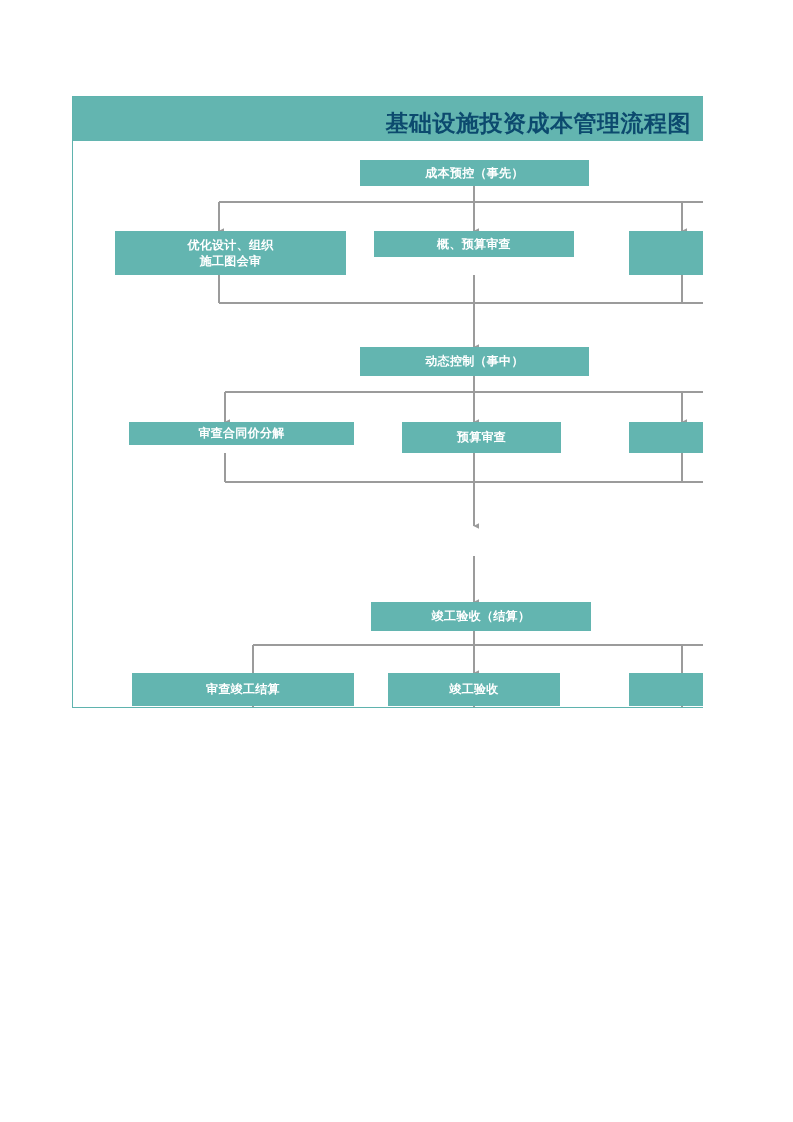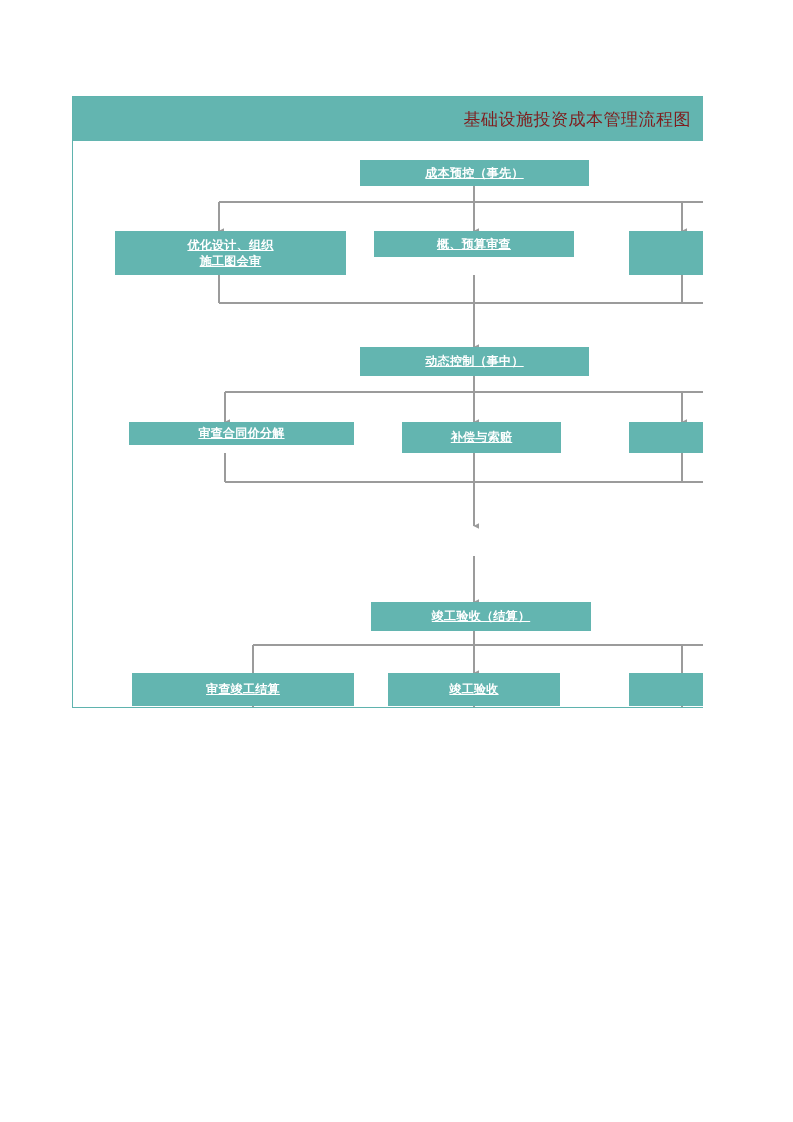--- a/index.html
+++ b/index.html
@@ -36,23 +36,23 @@
     top: 0;
     width: 631px;
     height: 44px;
     background: #63b5b0;
     box-sizing: border-box;
   }
   #title-text {
     position: absolute;
     right: 13px;
     top: 11px;
-    color: #7f1d1d;
-    font-size: 17px;
-    font-weight: normal;
+    color: #0c4a6e;
+    font-size: 23px;
+    font-weight: bold;
     letter-spacing: 0.5px;
     white-space: nowrap;
   }
 
   
   #canvas {
     position: absolute;
     left: 0;
     top: 44px;
     width: 631px;
@@ -74,21 +74,20 @@
     font-size: 12px;
     font-weight: bold;
     display: flex;
     align-items: center;
     justify-content: center;
     text-align: center;
     line-height: 1.35;
     box-sizing: border-box;
     white-space: pre-line;
     letter-spacing: 0.3px;
-    text-decoration: underline;
   }
 </style>
 </head>
 <body>
 
 <div id="diagram-frame">
 
   <div id="title-bar">
     <div id="title-text">基础设施投资成本管理流程图</div>
   </div>
@@ -146,21 +145,21 @@
 施工图会审</div>
 
     <div class="node" style="left:301px; top:90px; width:200px; height:26px;">概、预算审查</div>
 
     <div class="node" style="left:556px; top:90px; width:120px; height:44px;"></div>
 
     <div class="node" style="left:287px; top:206px; width:229px; height:29px;">动态控制（事中）</div>
 
     <div class="node" style="left:56px; top:281px; width:225px; height:23px;">审查合同价分解</div>
 
-    <div class="node" style="left:329px; top:281px; width:159px; height:31px;">补偿与索赔</div>
+    <div class="node" style="left:329px; top:281px; width:159px; height:31px;">预算审查</div>
 
     <div class="node" style="left:556px; top:281px; width:120px; height:31px;"></div>
 
 
     <div class="node" style="left:298px; top:461px; width:220px; height:29px;">竣工验收（结算）</div>
 
     <div class="node" style="left:59px; top:532px; width:222px; height:33px;">审查竣工结算</div>
 
     <div class="node" style="left:315px; top:532px; width:172px; height:33px;">竣工验收</div>
 

